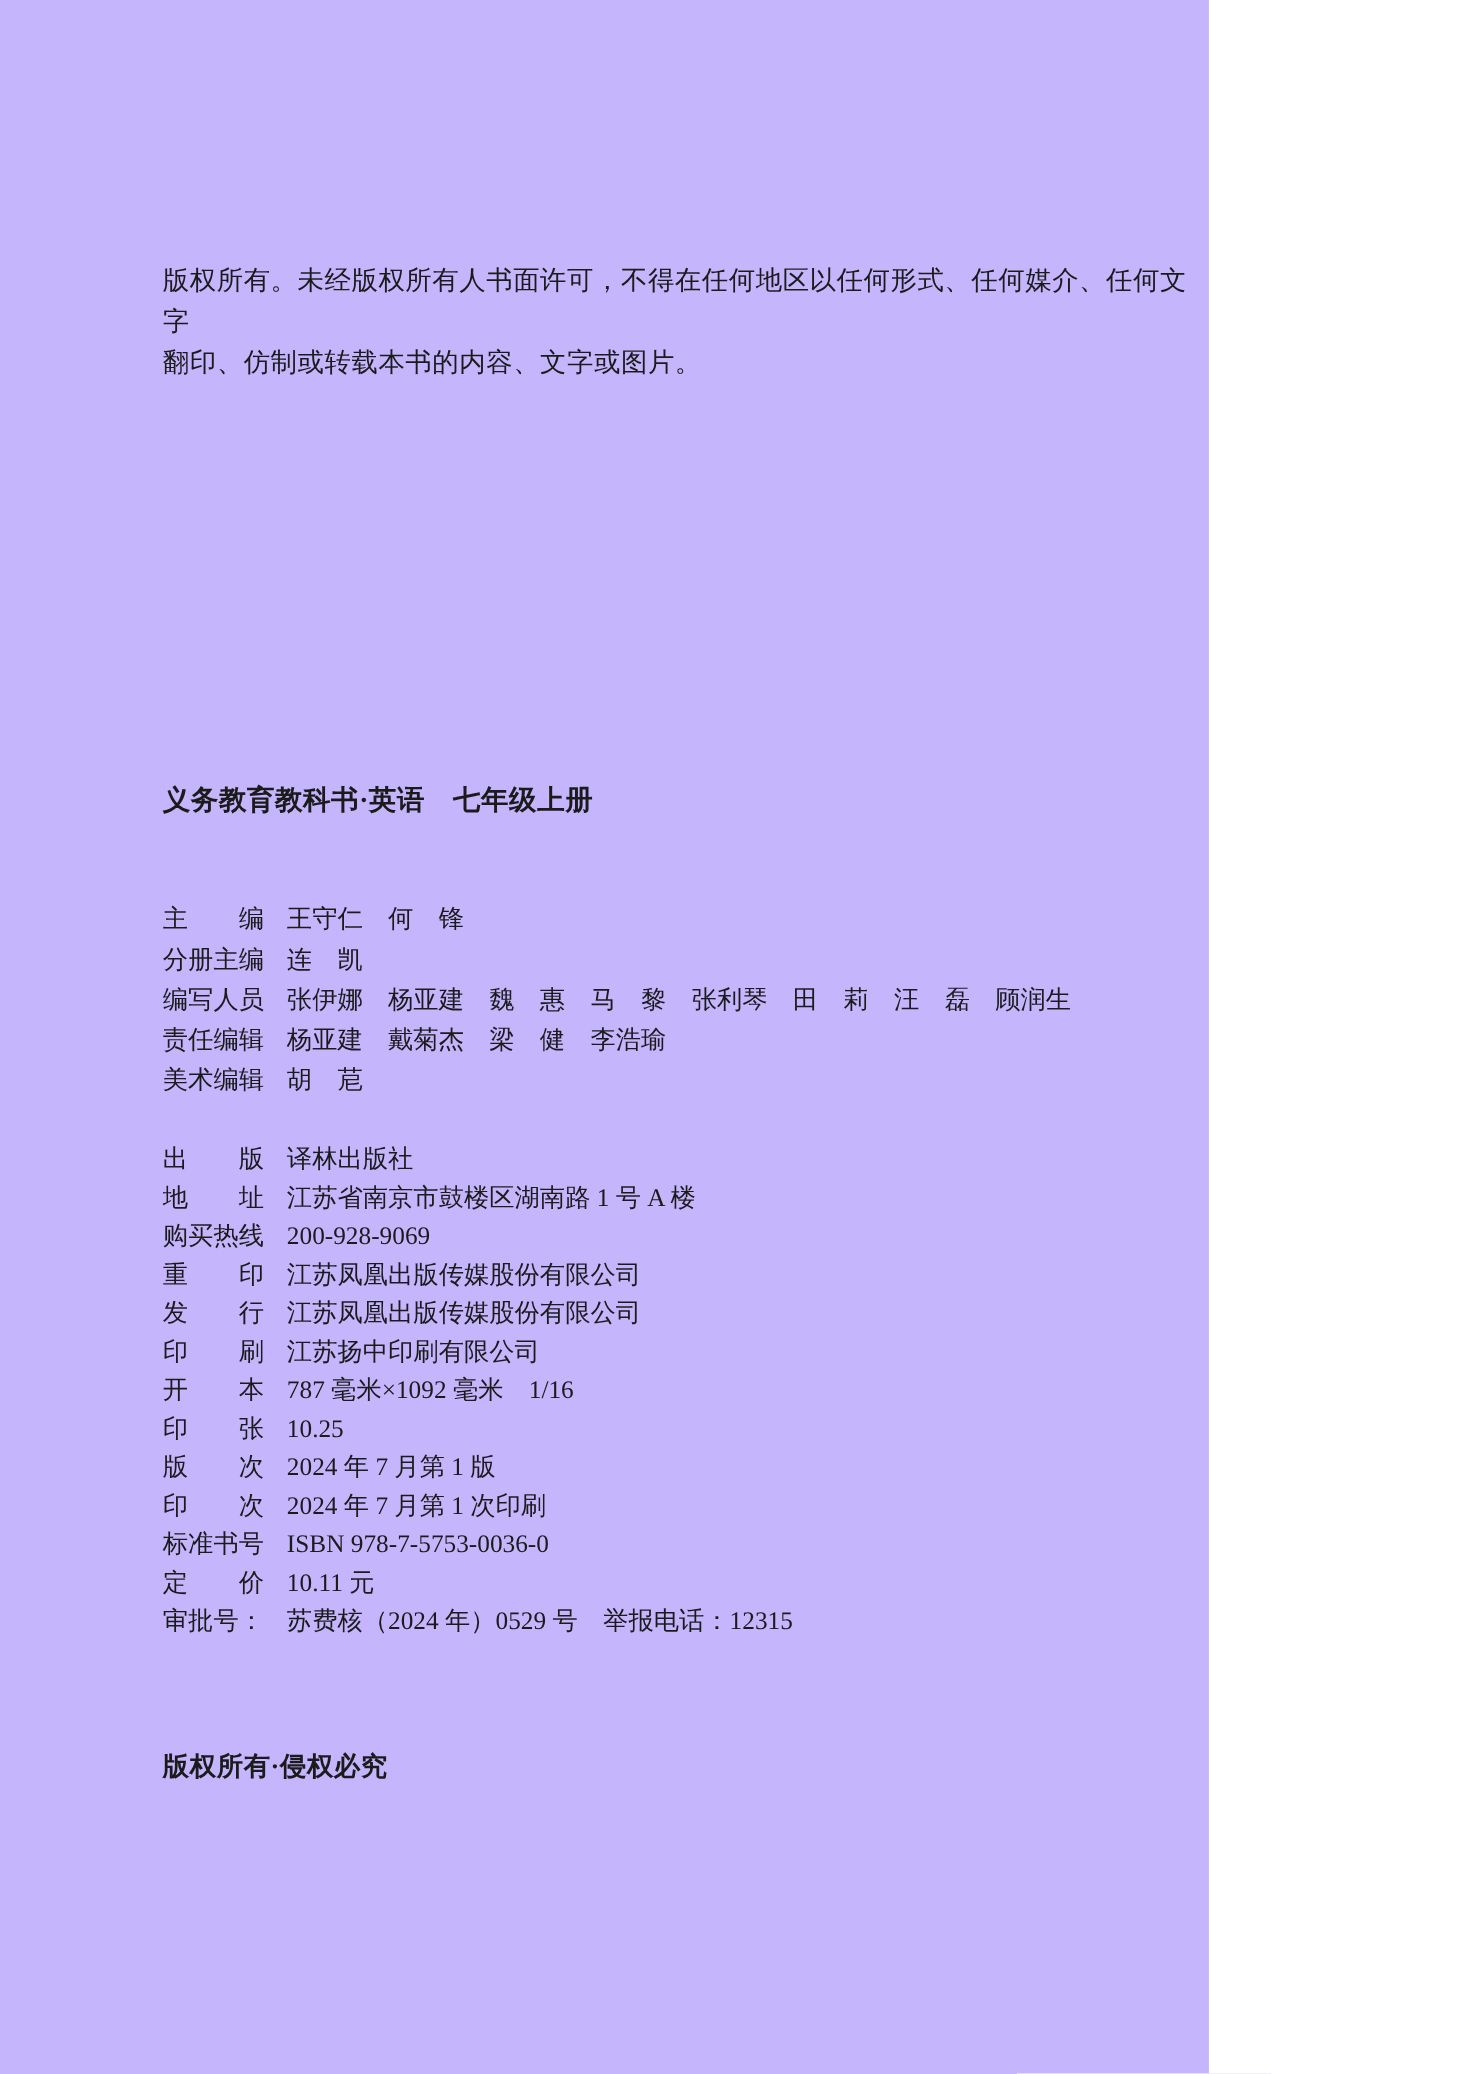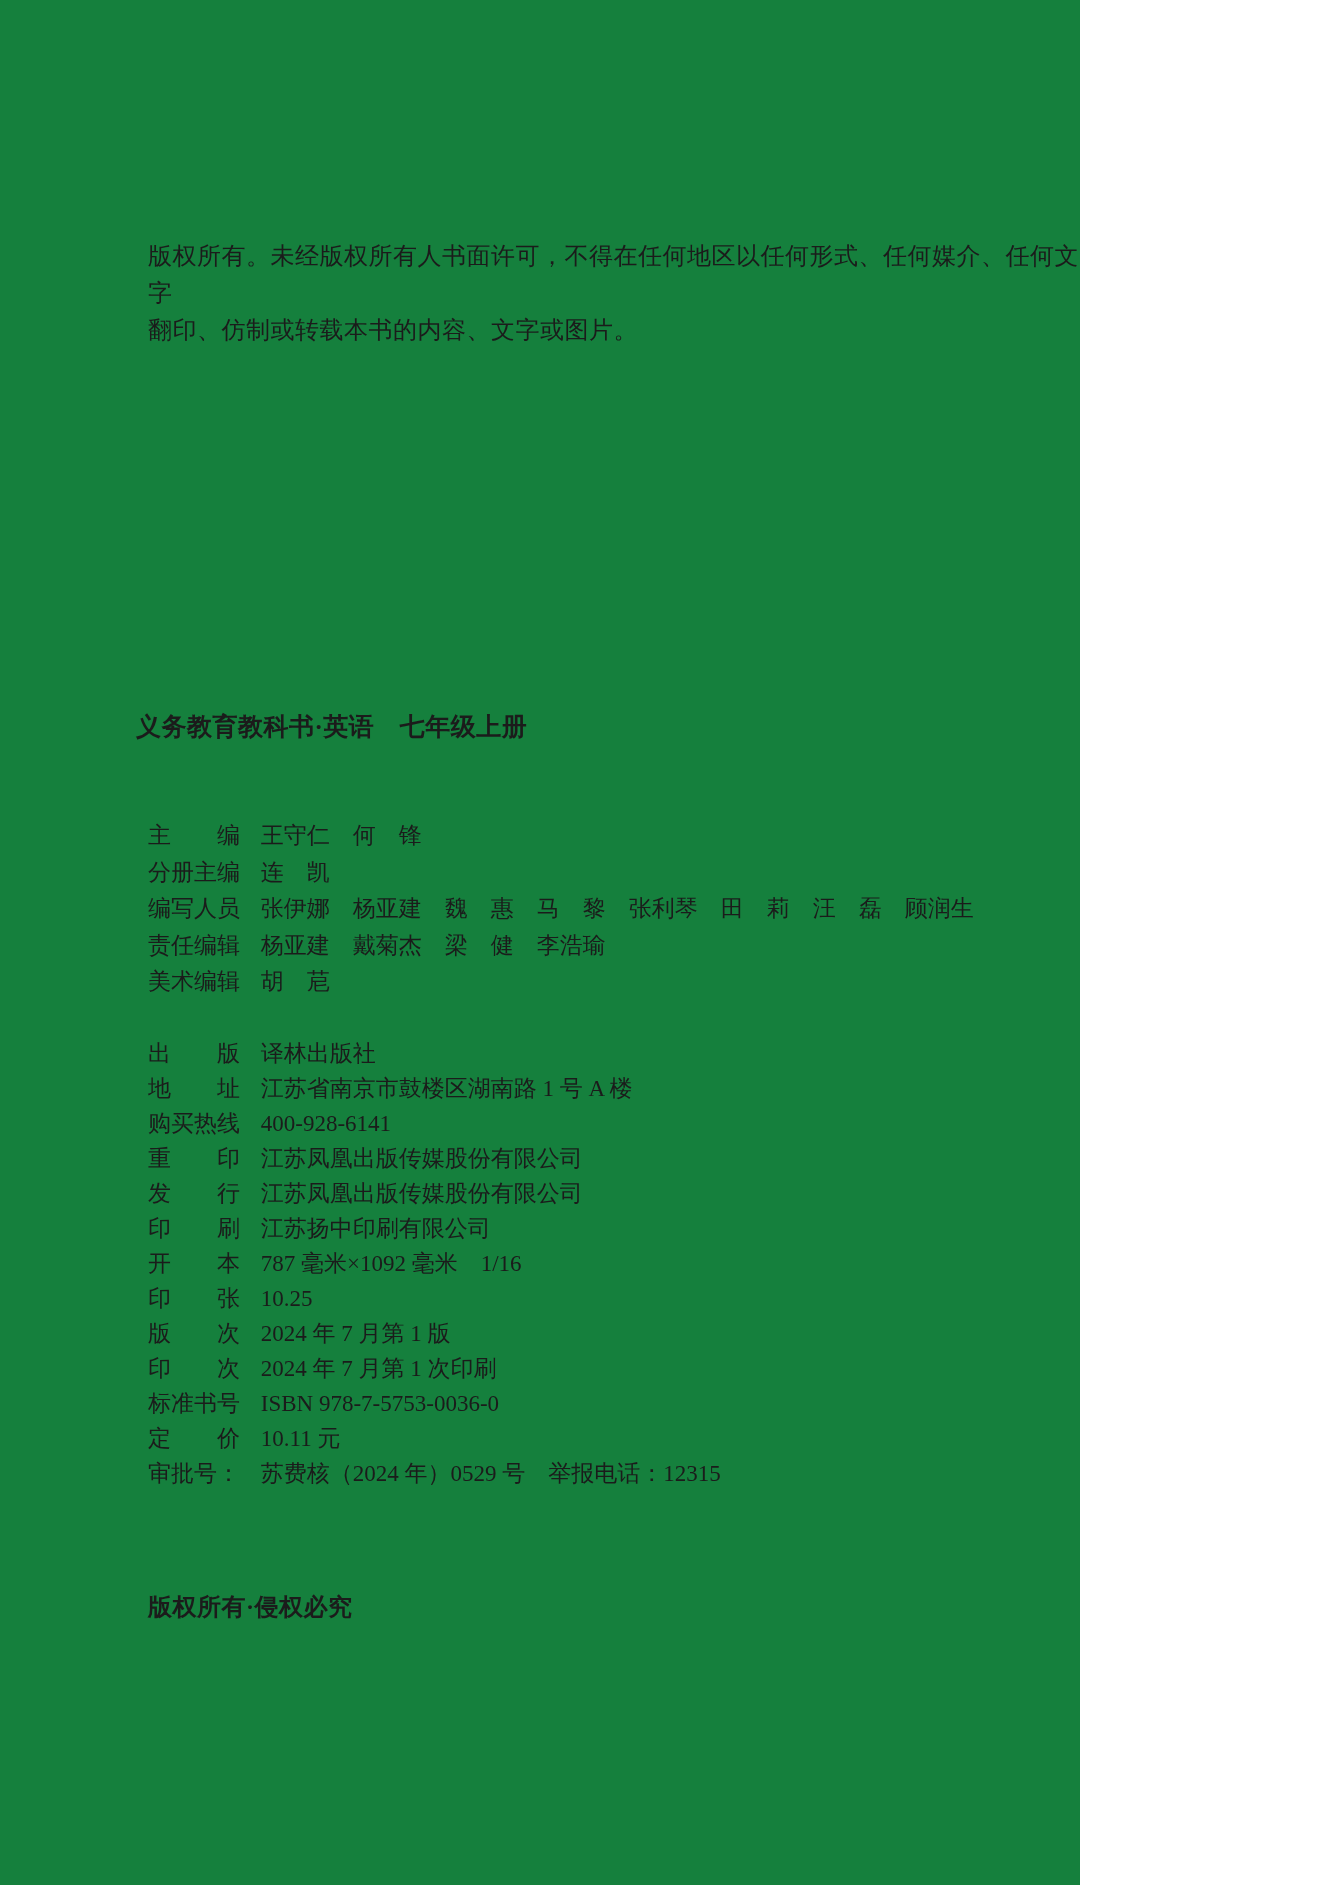--- a/index.html
+++ b/index.html
@@ -1,35 +1,36 @@
 <!DOCTYPE html>
 <html><head>
 <meta charset="utf-8">
 <style>
   html, body { margin: 0; padding: 0; background: #ffffff; }
   .page {
     position: relative;
     width: 1080px;
     height: 1885px;
-    background: #15803d;
+    background: #c4b5fd;
     color: #1b1b1b;
     font-family: "Liberation Serif", "DejaVu Serif", serif;
     overflow: hidden;
+    padding-left: 19px;
   }
   .notice {
     position: absolute;
     left: 148px;
     top: 238px;
     font-size: 24px;
     line-height: 37px;
     letter-spacing: 0.5px;
   }
   .book-title {
     position: absolute;
-    left: 136px;
+    left: 148px;
     top: 710px;
     font-size: 25px;
     font-weight: bold;
     letter-spacing: 0.5px;
     font-family: Liberation Serif, serif;
   }
   .credits {
     position: absolute;
     left: 148px;
     top: 818px;
@@ -111,21 +112,21 @@
       </div>
 
       <div class="row">
         <span class="label">地址</span>
         <span class="value">江苏省南京市鼓楼区湖南路 1 号 A 楼</span>
       </div>
 
 
       <div class="row">
         <span class="label">购买热线</span>
-        <span class="value">400-928-6141</span>
+        <span class="value">200-928-9069</span>
       </div>
 
 
       <div class="row">
         <span class="label">重印</span>
         <span class="value">江苏凤凰出版传媒股份有限公司</span>
       </div>
 
       <div class="row">
         <span class="label">发行</span>

